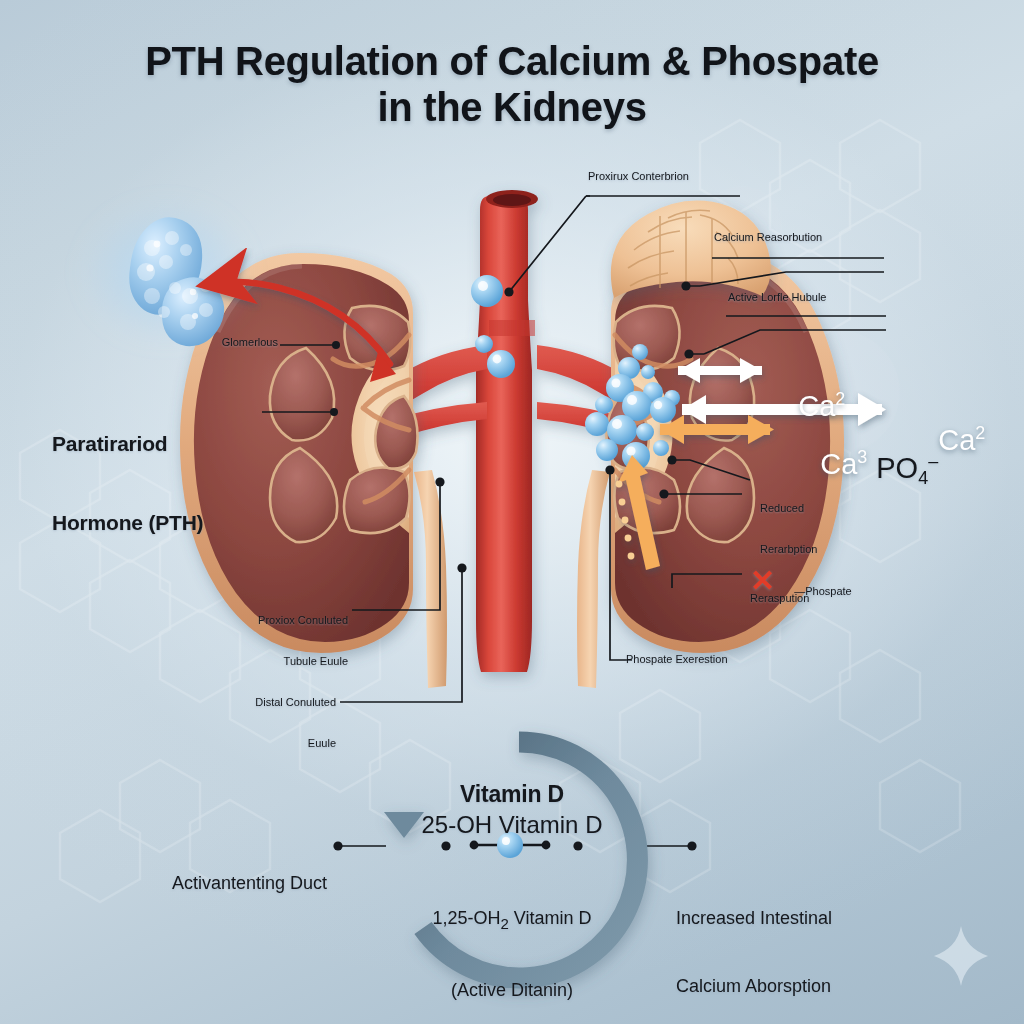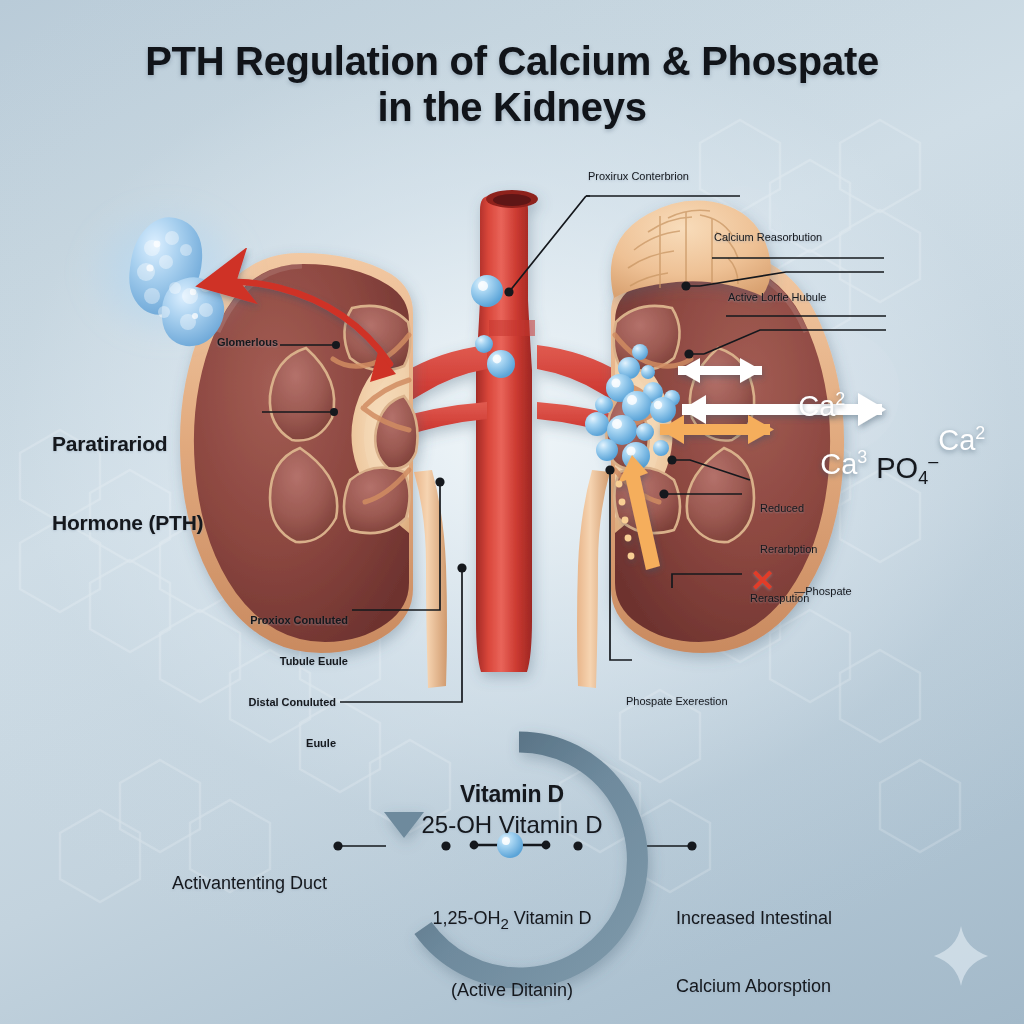--- a/index.html
+++ b/index.html
@@ -21,21 +21,21 @@
     text-align:center; color:#111419;
     font-size:40px; font-weight:bold; line-height:1.16;
     letter-spacing:-0.3px;
     text-shadow:0 2px 4px rgba(90,110,130,.40);
   }
   .lbl {
     position:absolute; color:#15181d; font-size:11px; line-height:1.26;
     white-space:pre; text-shadow:0 1px 2px rgba(150,170,190,.5);
   }
   .lbl.bold { font-weight:bold; font-size:21px; letter-spacing:-0.2px; }
-  .lbl.r { text-align:right;font-weight:bold; }
+  .lbl.r { text-align:right; }
   .lbl.c { text-align:center; }
   .ion {
     position:absolute; color:#ffffff; font-weight:500; font-size:29px;
     text-shadow:0 2px 5px rgba(60,85,105,.55); white-space:pre;
   }
   .ion.dark { color:#14171c; text-shadow:0 1px 3px rgba(160,180,195,.6); }
   .ion sup, .ion sub { font-size:.62em; }
   #svgmain { position:absolute; inset:0; }
   .xmark { position:absolute; color:#e23c28; font-weight:bold; font-size:30px;
            text-shadow:0 1px 3px rgba(140,160,175,.5); }
@@ -389,21 +389,21 @@
     <div>Reduced</div>
     <div>Rerarbption</div>
   </div>
 
   <div class="xmark" style="left:750px; top:563px;">✕</div>
   <div class="lbl" style="left:782px; top:571px;">
     <span>—</span><span>Phospate</span>
   </div>
   <div class="lbl" style="left:750px; top:592px;">Reraspution</div>
 
-  <div class="lbl" style="left:626px; top:653px;margin-top:42px;">Phospate Exerestion</div>
+  <div class="lbl" style="left:626px; top:653px;">Phospate Exerestion</div>
 
   <div class="lbl r" style="left:20px; top:336px; width:258px;">Glomerlous</div>
 
   <div class="lbl bold" style="left:52px; top:378px;">
     <div>Paratirariod</div>
     <div>Hormone (PTH)</div>
   </div>
 
   <div class="lbl r" style="left:60px; top:586px; width:288px;">
     <div>Proxiox Conuluted</div>

